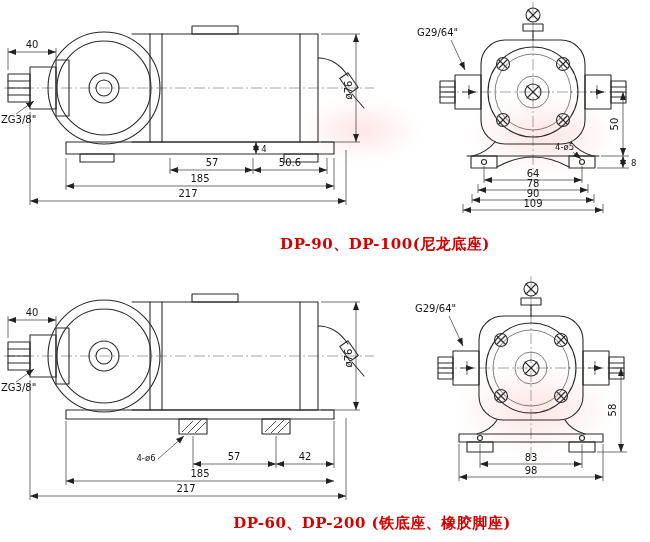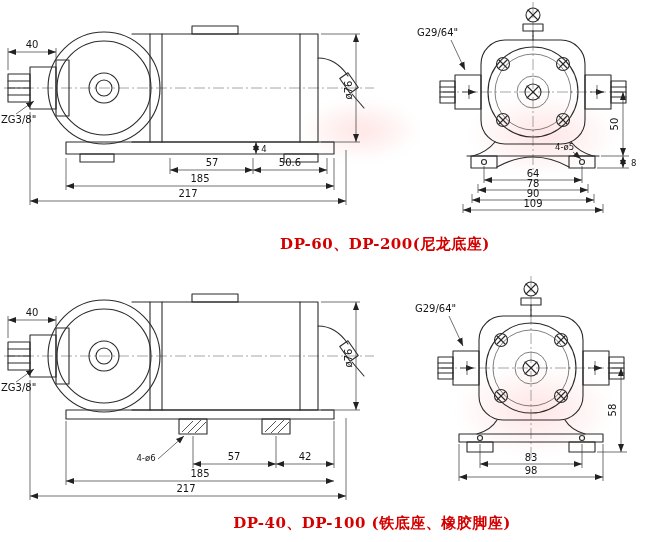--- a/index.html
+++ b/index.html
@@ -211,21 +211,21 @@
       <text x="203" y="124" transform="rotate(-90 203 124)">50</text>
       <text x="216" y="166" class="small start">8</text>
       <text x="140" y="150" class="small start">4-ø5</text>
       <text x="118" y="177">64</text>
       <text x="118" y="187">78</text>
       <text x="118" y="197">90</text>
       <text x="118" y="207">109</text>
     </g>
   </svg>
 
-  <div class="caption" style="left:385px;top:235px">DP-60、DP-200(尼龙底座)</div>
+  <div class="caption" style="left:385px;top:235px">DP-90、DP-100(尼龙底座)</div>
 
   <svg class="abs" style="left:0;top:268px" width="400" height="235" viewBox="0 0 400 235">
     <defs>
       <marker id="a3" markerWidth="9" markerHeight="8" refX="8" refY="4" orient="auto-start-reverse" markerUnits="userSpaceOnUse">
         <path d="M0,1 L8,4 L0,7 z" fill="#222"></path>
       </marker>
     </defs>
 
     <g class="cl">
       <line x1="4" y1="88" x2="374" y2="88"></line>
@@ -377,15 +377,15 @@
     </g>
 
     <g class="dimt">
       <text x="2" y="40" class="start">G29/64"</text>
       <text x="203" y="138" transform="rotate(-90 203 138)">58</text>
       <text x="118" y="189">83</text>
       <text x="118" y="202">98</text>
     </g>
   </svg>
 
-  <div class="caption" style="left:372px;top:514px">DP-40、DP-100 (铁底座、橡胶脚座)</div>
+  <div class="caption" style="left:372px;top:514px">DP-60、DP-200 (铁底座、橡胶脚座)</div>
 
 </div>
 
 </body></html>

